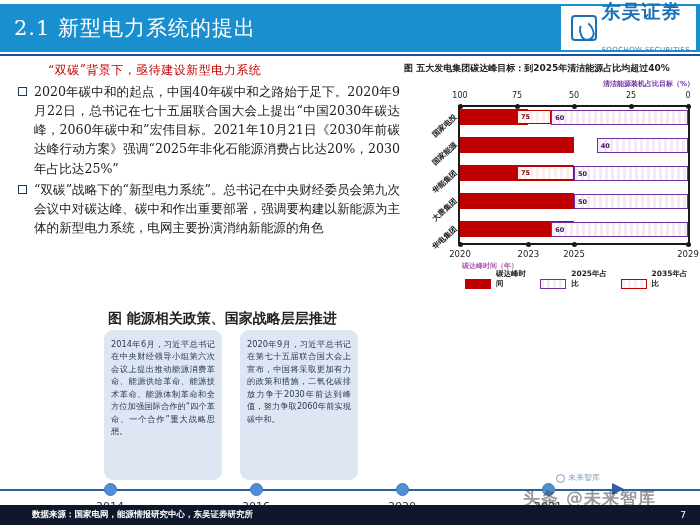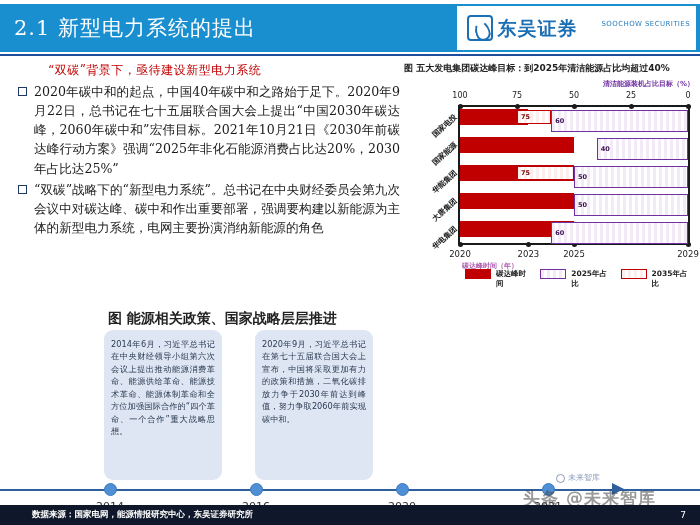--- a/index.html
+++ b/index.html
@@ -31,21 +31,21 @@
     width: 26px; height: 26px; border: 2px solid #1a6fb5; border-radius: 4px;
     position: relative; margin-right: 5px; flex: none;
   }
   .logo-mark::after {
     content: ""; position: absolute; left: 6px; top: 4px;
     width: 11px; height: 16px;
     border: 2px solid #1a6fb5; border-radius: 50% 50% 50% 50% / 60% 60% 40% 40%;
     border-top-color: transparent;
     transform: rotate(-18deg);
   }
-  .logo-text-wrap { display: flex; flex-direction: row; line-height: 1; gap: 24px; }
+  .logo-text-wrap { display: flex; flex-direction: column; line-height: 1; gap: 24px; }
   .logo-cn { font-size: 19px; font-weight: bold; color: #1a6fb5; letter-spacing: 1px; }
   .logo-en { font-size: 7px; color: #2a7fc0; letter-spacing: 0.4px; margin-top: 2px; }
 
   .blue-rule {
     position: absolute; left: 0; top: 54px; width: 700px; height: 2px;
     background: #1f4e9c;
   }
 
   
   .left-col { position: absolute; left: 8px; top: 62px; width: 392px; }
@@ -113,57 +113,57 @@
   .ylab {
     position: absolute; font-size: 7.5px; color: #1a1a1a; font-weight: bold;
     transform: rotate(-42deg); transform-origin: right center;
     white-space: nowrap; text-align: right;
   }
   .red-bar {
     position: absolute; left: 56px; height: 16px;
     background: #c00000;
   }
   .purple-bar {
-    position: absolute; height: 22px;
+    position: absolute; height: 15px;
     border: 1.3px solid #7030a0;
     background: repeating-linear-gradient(90deg,#f2eaf7 0 3px,#ffffff 3px 6px);
     display: flex; align-items: center;
   }
   .purple-bar span {
     font-size: 6.5px; color: #3a1050; font-weight: bold; margin-left: 3px;
   }
   .redout-bar {
     position: absolute; height: 14px;
     border: 1.3px solid #c00000;
     background: repeating-linear-gradient(90deg,#fdeeee 0 3px,#ffffff 3px 6px);
     display: flex; align-items: center;
   }
   .redout-bar span {
     font-size: 6.5px; color: #7a0000; font-weight: bold; margin-left: 3px;
   }
   .legend {
     position: absolute; left: 44px; top: 190px;
-    display: flex; align-items: flex-start; gap: 5px; font-size: 7.5px; padding-left: 17px;
+    display: flex; align-items: flex-end; gap: 5px; font-size: 7.5px; padding-left: 17px;
   }
   .lg-sw { width: 26px; height: 10px; flex: none; }
   .lg-sw.red { background: #c00000; }
   .lg-sw.purple { border: 1.3px solid #7030a0;
     background: repeating-linear-gradient(90deg,#f2eaf7 0 3px,#fff 3px 6px); }
   .lg-sw.redout { border: 1.3px solid #c00000;
     background: repeating-linear-gradient(90deg,#fdeeee 0 3px,#fff 3px 6px); }
   .lg-txt { color: #222; font-weight: bold; margin-right: 6px; }
 
   
   .tl-title {
     position: absolute; left: 108px; top: 310px;
     font-size: 14px; color: #222; font-weight: bold;
   }
   .tl-cards {
     position: absolute; left: 104px; top: 330px; width: 590px; height: 150px;
-    display: flex; gap: 33px;
+    display: flex; gap: 18px;
   }
   .tl-card {
     width: 118px; background: #dde6f2; border-radius: 9px;
     padding: 8px 7px; font-size: 8.2px; line-height: 1.52;
     color: #2b3a52; text-align: justify;
   }
   .tl-axis {
     position: absolute; left: 0; top: 489px; width: 700px; height: 2px;
     background: #2e5f9e;
   }

